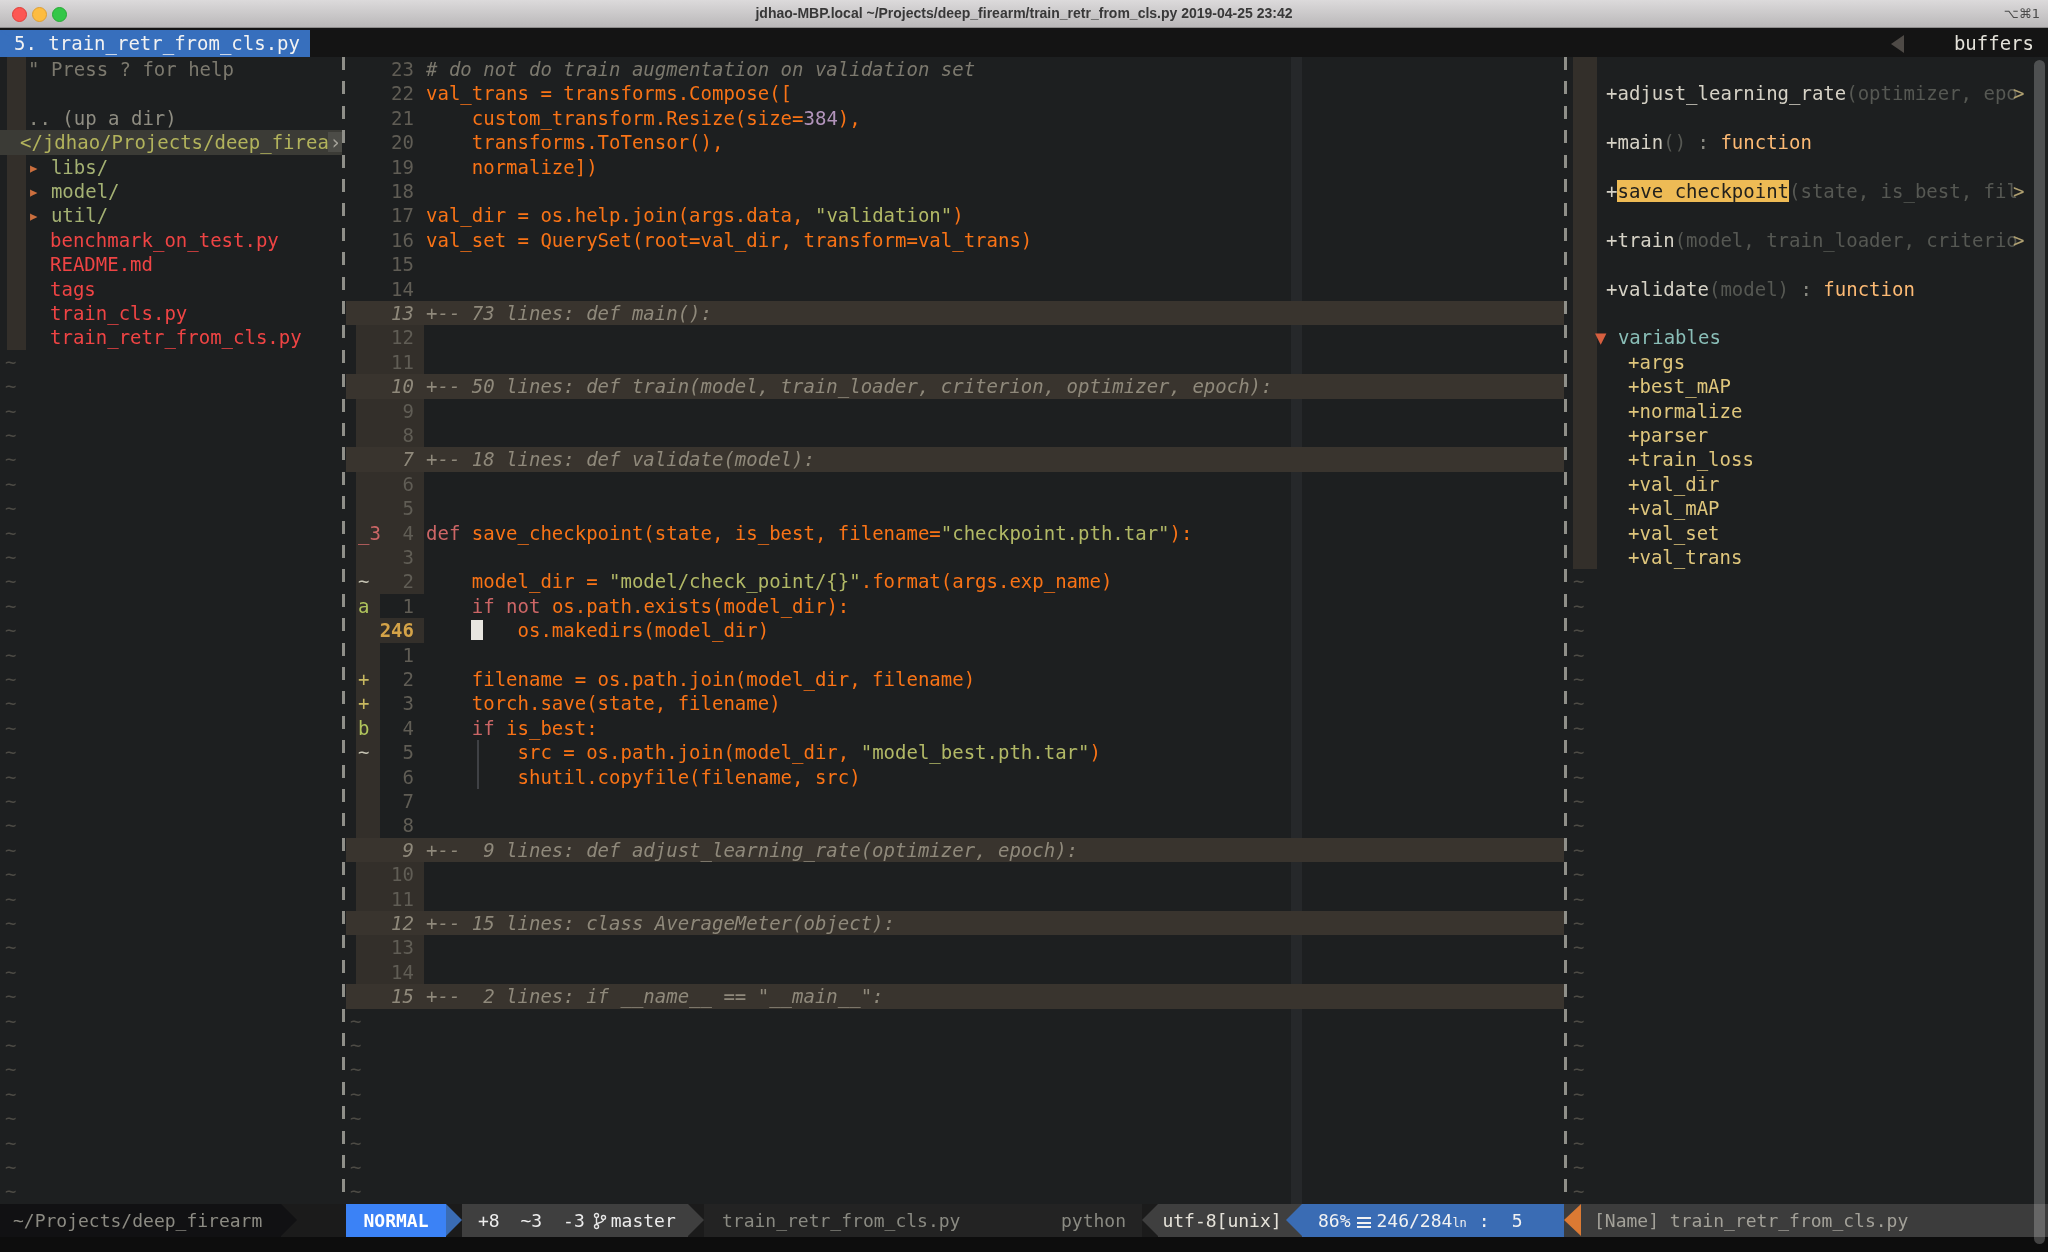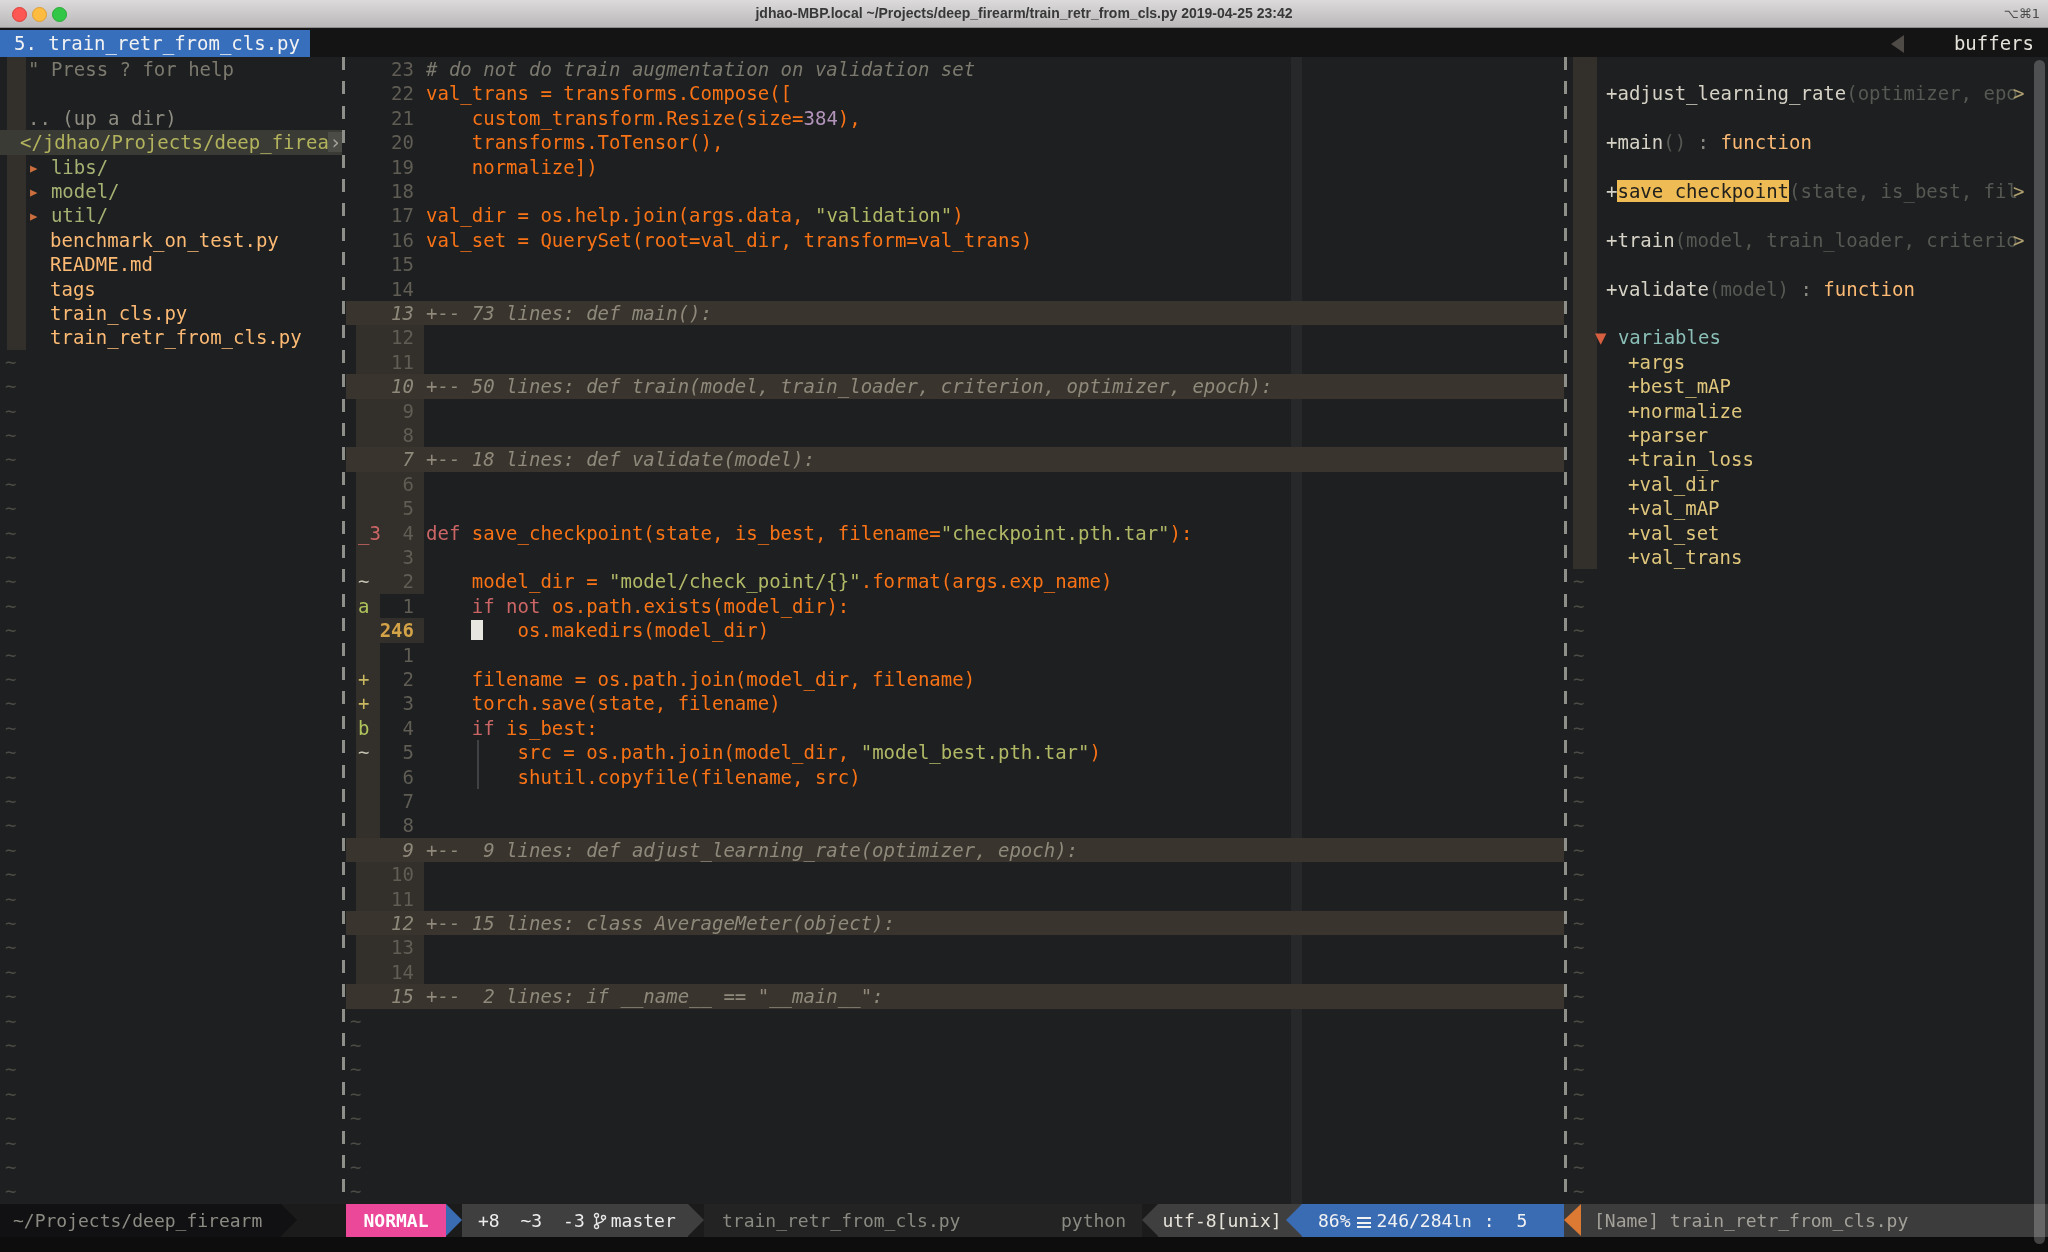--- a/index.html
+++ b/index.html
@@ -43,21 +43,21 @@
   .tilde{color:#4d4b45;}
   
   #nt-band{position:absolute;left:7px;top:0;width:19px;height:293px;background:#332f2a;}
   .nt-help{color:#7c796e;}
   .nt-updir{color:#8f8d82;}
   .nt-root{background:#3b3b36;color:#b2b35c;}
   .nt-root .nt-trunc{position:absolute;left:328px;top:2px;width:15px;height:20px;line-height:20px;
     background:#4c4c47;color:#a5a39a;text-align:center;}
   .nt-arrow{color:#cb6f3e;}
   .nt-dir{color:#a4b173;margin-top:22px;}
-  .nt-file{color:#fdba74;}
+  .nt-file{color:#ef4444;}
   
   #tb-band{position:absolute;left:5px;top:0;width:24px;height:512px;background:#332f2a;}
   .tb-w{color:#d6d2c6;}
   .tb-g{color:#565853;}
   .tb-p{color:#8a8a82;}
   .tb-y{color:#fdba74;}
   .tb-y2{color:#dfc67c;}
   .tb-teal{color:#8abeb7;}
   .tb-tri{color:#d75f3f;}
   .tb-hl{background:#eebb55;color:#22211d;}
@@ -76,39 +76,39 @@
   .c{color:#7c796e;font-style:italic;} .f{color:#8f897b;font-style:italic;}
   .cursor{position:absolute;left:125px;top:2px;width:12px;height:20px;background:#e8e6e0;}
   .iguide{position:absolute;left:131px;top:0;width:2px;height:100%;background:#3f4145;}
   
   #statusline{position:absolute;left:0;top:1204px;width:2048px;height:33px;background:#1b1b1b;overflow:hidden;font-size:18px;}
   .seg{position:absolute;top:0;height:33px;line-height:33px;}
   .tri-r{position:absolute;top:0;width:0;height:0;border-top:16.5px solid transparent;border-bottom:16.5px solid transparent;}
   .tri-l{position:absolute;top:0;width:0;height:0;border-top:16.5px solid transparent;border-bottom:16.5px solid transparent;}
   #seg-dir{left:0;width:281px;background:#111113;color:#8c8b83;padding-left:13px;box-sizing:border-box;}
   #arr-dir{left:281px;border-left:16px solid #111113;}
-  #seg-mode{left:346px;width:100px;background:#ec4899;color:#ffffff;font-weight:bold;text-align:center;}
+  #seg-mode{left:346px;width:100px;background:#3b82f6;color:#ffffff;font-weight:bold;text-align:center;}
   #arr-mode{left:446px;border-left:16px solid #3a6cb4;z-index:3;}
   #seg-git{left:462px;width:226px;background:#3f3f3f;color:#ededed;}
   #arr-git{left:688px;border-left:16px solid #3f3f3f;}
   #seg-file{left:704px;width:438px;background:#232323;color:#8a8a82;}
   #sl-filename{position:absolute;left:18px;}
   #sl-filetype{position:absolute;right:16px;}
   #arr-enc{left:1142px;border-right:16px solid #3f3f3f;}
   #seg-enc{left:1158px;width:128px;background:#3f3f3f;color:#e6e3da;text-align:center;}
   #arr-pos{left:1286px;border-right:16px solid #3a6cb4;z-index:3;}
   #gap-pos{left:1286px;width:16px;background:#3f3f3f;}
   #seg-pos{left:1302px;width:262px;background:#3a6cb4;color:#f2f2f2;}
   #arr-name{left:1564px;border-right:17px solid #dc7a33;z-index:3;}
   #seg-name{left:1564px;width:484px;background:#3c3c3c;color:#a3a199;padding-left:30px;box-sizing:border-box;}
   .gitbit{display:inline-block;}
   #branch-icon{position:relative;top:3px;margin:0 4px 0 8px;}
   #burger-icon{display:inline-block;width:14px;height:11px;margin:0 6px;position:relative;top:1px;
     background:repeating-linear-gradient(180deg,#f2f2f2 0 2px,transparent 2px 4.5px);}
-  #ln-glyph{font-size:16px;margin-top:8px;}
+  #ln-glyph{font-size:12px;margin-top:8px;}
   #seg-pos .inner{position:absolute;left:16px;}
   
   #cmdline{position:absolute;left:0;top:1237px;width:2048px;height:15px;background:#0d0d0d;}
   
   #scrollbar{position:absolute;right:3px;top:60px;width:11px;height:1184px;
     background:rgba(255,255,255,0.22);border-radius:6px;}
 </style>
 </head>
 <body>
 

